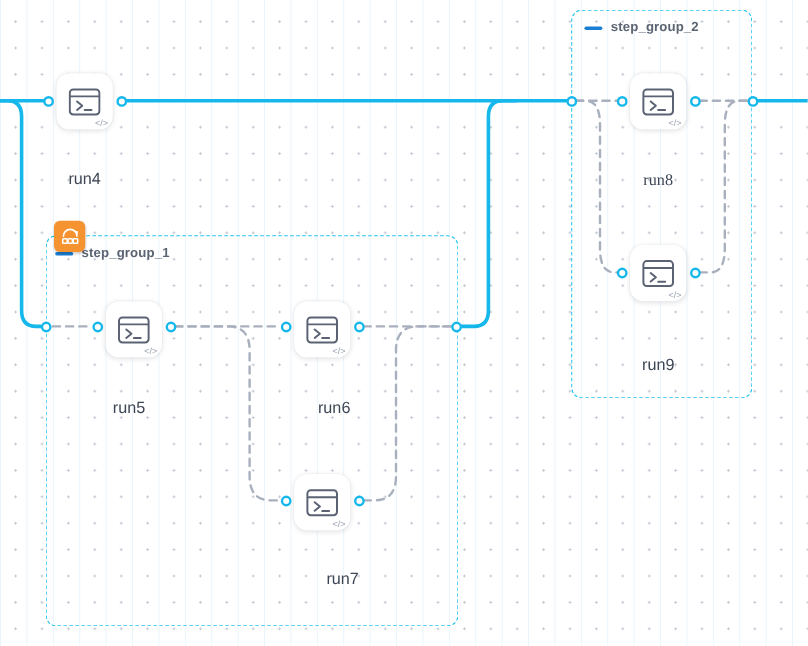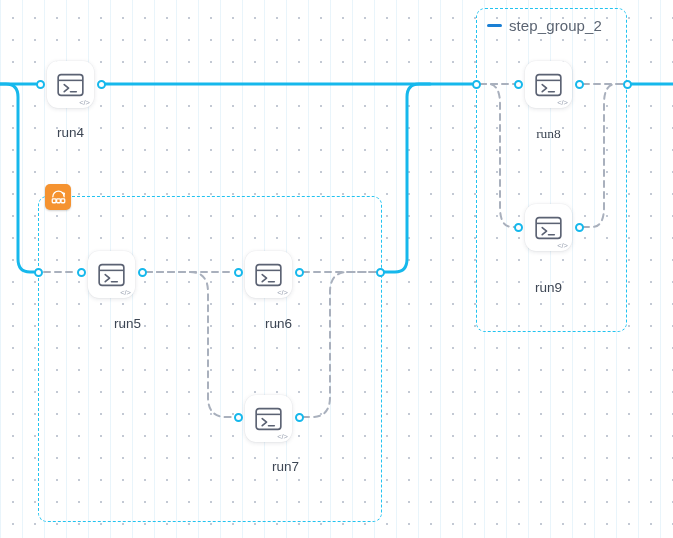--- a/index.html
+++ b/index.html
@@ -29,21 +29,21 @@
     background:rgba(255,255,255,0.0);
   }
   .group-header{
     position:absolute;display:flex;align-items:center;gap:7px;
     white-space:nowrap;
   }
   .collapse-dash{
     width:15px;height:3px;border-radius:2px;background:#1a7fd4;flex:0 0 auto;
   }
   .group-title{
-    font-size:15px;color:#5b6472;letter-spacing:.1px;
+    font-size:11px;color:#5b6472;letter-spacing:.1px;font-weight:bold;
   }
   .group-badge{
     position:absolute;width:26px;height:26px;border-radius:5px;
     background:#f59331;
     display:flex;align-items:center;justify-content:center;
     box-shadow:0 1px 2px rgba(0,0,0,.18);
   }
   .group-badge svg{display:block;}
 
   
@@ -54,20 +54,21 @@
     display:flex;align-items:center;justify-content:center;
   }
   .node .term{display:block;}
   .node .codebadge{
     position:absolute;right:4px;bottom:2px;
     font-size:7.5px;color:#9aa2b1;line-height:1;font-family:"Liberation Sans",sans-serif;
   }
   .node-label{
     position:absolute;font-size:13.5px;color:#3d4654;white-space:nowrap;
     text-align:center;
+    margin-top:16px;
   }
 
   
   .port{
     position:absolute;width:9px;height:9px;border-radius:50%;
     background:#ffffff;border:2.2px solid #16b8ec;box-sizing:border-box;
   }
 </style>
 </head>
 <body>
@@ -85,20 +86,24 @@
       <path d="M 146 272 L 190 272 Q 208 272 208 292 L 208 397 Q 208 417 226 417 L 234 417" fill="none" stroke="#a9b0bd" stroke-width="2" stroke-dasharray="6 5" stroke-linecap="round"></path>
       <path d="M 303 417 L 312 417 Q 330 417 330 397 L 330 292 Q 330 272 348 272 L 376 272" fill="none" stroke="#a9b0bd" stroke-width="2" stroke-dasharray="6 5" stroke-linecap="round"></path>
       <path d="M 480 84 L 514 84" fill="none" stroke="#a9b0bd" stroke-width="2" stroke-dasharray="6 5" stroke-linecap="round"></path>
       <path d="M 583 84 L 623 84" fill="none" stroke="#a9b0bd" stroke-width="2" stroke-dasharray="6 5" stroke-linecap="round"></path>
       <path d="M 480 84 L 488 84 Q 500 84 500 104 L 500 207 Q 500 227 512 227 L 514 227" fill="none" stroke="#a9b0bd" stroke-width="2" stroke-dasharray="6 5" stroke-linecap="round"></path>
       <path d="M 583 227 L 592 227 Q 604 227 604 207 L 604 104 Q 604 84 616 84 L 623 84" fill="none" stroke="#a9b0bd" stroke-width="2" stroke-dasharray="6 5" stroke-linecap="round"></path>
       <path d="M 631 84 L 677 84" fill="none" stroke="#16b8ec" stroke-width="3" stroke-linecap="round"></path>
     </svg>
 
   <div class="group" id="grp-0" style="left: 38px; top: 196px; width: 344px; height: 326px; border-color: rgb(34, 195, 240);"></div>
+  <div class="group-header" id="grph-0" style="left: 46px; top: 205px;">
+    <span class="collapse-dash"></span>
+    <span class="group-title">step_group_1</span>
+  </div>
   <div class="group-badge" id="grpb-0" style="left: 45px; top: 184px; background: rgb(245, 147, 49);">
     <svg width="17" height="17" viewBox="0 0 24 24">
       <path d="M4 11 A8 8 0 0 1 20 11" fill="none" stroke="#ffffff" stroke-width="1.9" stroke-linecap="round"></path>
       <path d="M17.5 5.4 L20.4 6.2 L19.6 9.1" fill="none" stroke="#ffffff" stroke-width="1.8" stroke-linecap="round" stroke-linejoin="round"></path>
       <rect x="3.2" y="14" width="5.2" height="5.4" rx="1" fill="none" stroke="#ffffff" stroke-width="1.8"></rect>
       <rect x="9.4" y="14" width="5.2" height="5.4" rx="1" fill="none" stroke="#ffffff" stroke-width="1.8"></rect>
       <rect x="15.6" y="14" width="5.2" height="5.4" rx="1" fill="none" stroke="#ffffff" stroke-width="1.8"></rect>
     </svg>
   </div>
 
@@ -121,21 +126,21 @@
       <div class="node-label" style="left: 47px; top: 125px; width: 47px; color: rgb(61, 70, 84);">run4</div>
       <div class="node" style="left: 88px; top: 251px;">
         <svg class="term" width="27" height="24" viewBox="0 0 28 24">
   <rect x="1.2" y="1.2" width="25.6" height="21.6" rx="3" fill="none" stroke="#5b6273" stroke-width="1.7"></rect>
   <line x1="1.2" y1="7.2" x2="26.8" y2="7.2" stroke="#5b6273" stroke-width="1.6"></line>
   <path d="M7.5 11.5 L12 15.2 L7.5 18.9" fill="none" stroke="#5b6273" stroke-width="1.7" stroke-linecap="round" stroke-linejoin="round"></path>
   <line x1="14" y1="19" x2="20" y2="19" stroke="#5b6273" stroke-width="1.7" stroke-linecap="round"></line>
 </svg>
         <span class="codebadge">&lt;/&gt;</span>
       </div>
-      <div class="node-label" style="left: 104px; top: 316px; width: 47px; color: rgb(61, 70, 84);">run5</div>
+      <div class="node-label" style="left: 84px; top: 316px; width: 47px; color: rgb(61, 70, 84);">run5</div>
       <div class="node" style="left: 245px; top: 251px;">
         <svg class="term" width="27" height="24" viewBox="0 0 28 24">
   <rect x="1.2" y="1.2" width="25.6" height="21.6" rx="3" fill="none" stroke="#5b6273" stroke-width="1.7"></rect>
   <line x1="1.2" y1="7.2" x2="26.8" y2="7.2" stroke="#5b6273" stroke-width="1.6"></line>
   <path d="M7.5 11.5 L12 15.2 L7.5 18.9" fill="none" stroke="#5b6273" stroke-width="1.7" stroke-linecap="round" stroke-linejoin="round"></path>
   <line x1="14" y1="19" x2="20" y2="19" stroke="#5b6273" stroke-width="1.7" stroke-linecap="round"></line>
 </svg>
         <span class="codebadge">&lt;/&gt;</span>
       </div>
       <div class="node-label" style="left: 245px; top: 316px; width: 47px; color: rgb(61, 70, 84); text-align: right;">run6</div>

